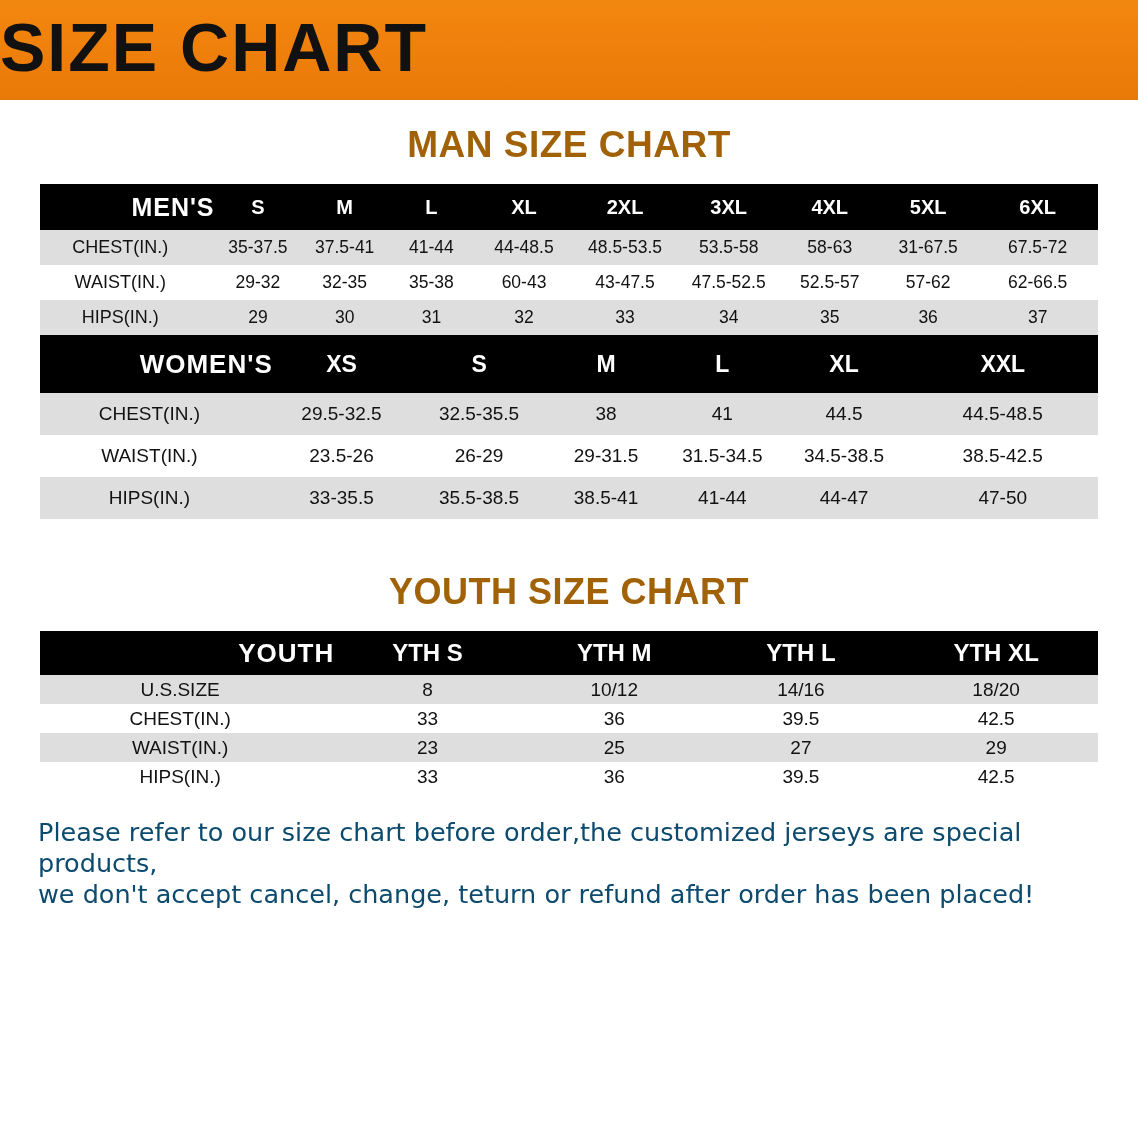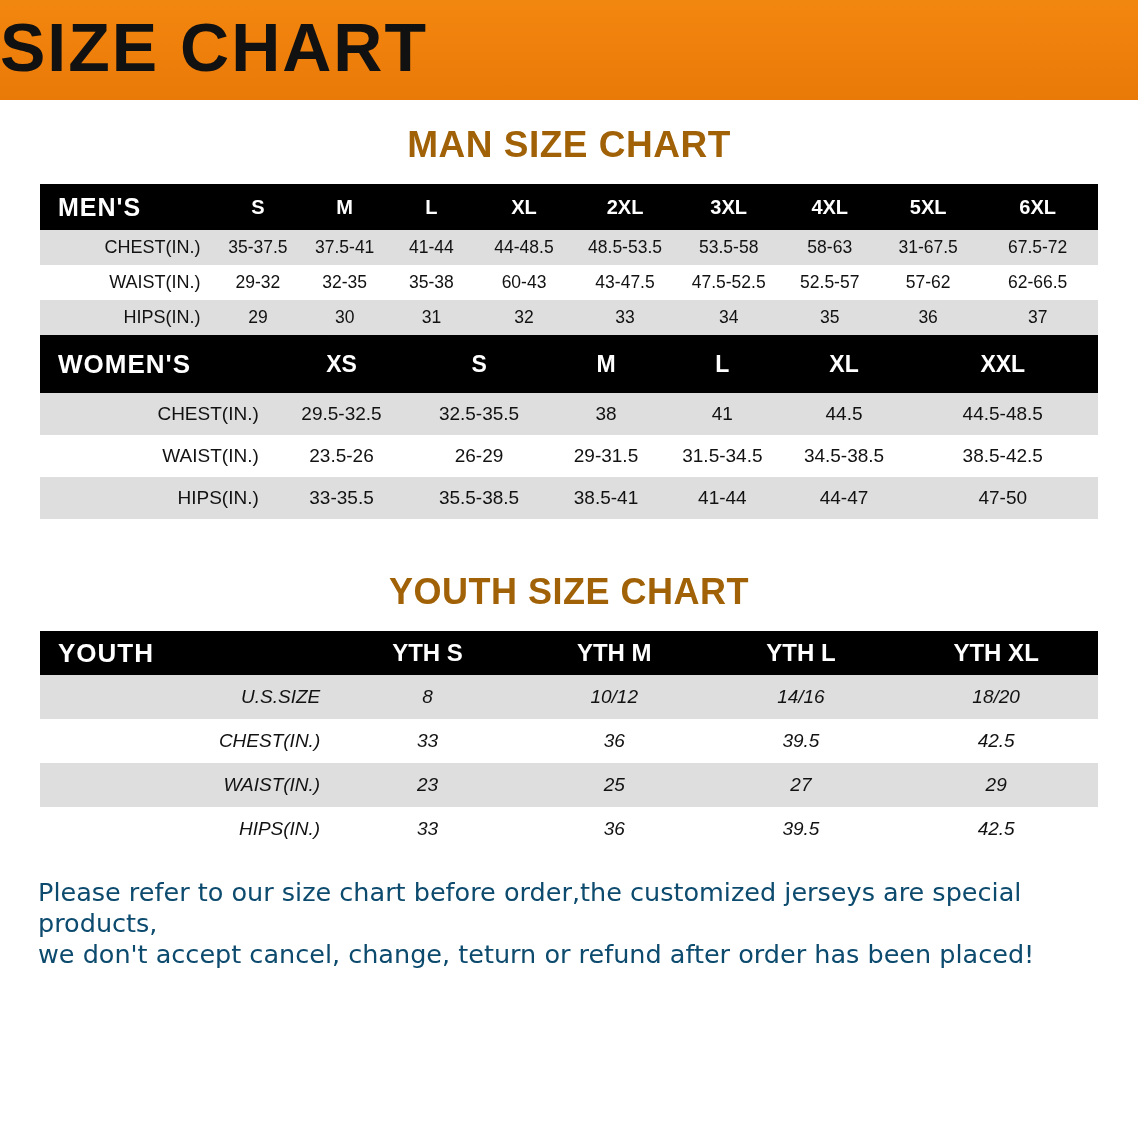--- a/index.html
+++ b/index.html
@@ -70,53 +70,52 @@
   table.size thead tr {
     background: #000000;
   }
   table.size thead th {
     color: #ffffff;
     font-weight: bold;
     text-align: center;
     vertical-align: middle;
   }
   table.size thead th.label {
-    text-align: left;
+    text-align: right;
     padding-left: 18px;
     letter-spacing: 1px;
   }
   
   table.size tbody td {
     text-align: center;
     vertical-align: middle;
     color: #121212;
   }
   table.size tbody td.label {
-    text-align: right;
     padding-right: 14px;
   }
   tr.shade td { background: #dedede; }
   tr.plain td { background: #ffffff; }
 
   
   #men-table thead th { height: 46px; font-size: 20px; }
   #men-table thead th.label { font-size: 25px; }
   #men-table tbody td { height: 35px; font-size: 17.5px; }
   #men-table tbody td.label { font-size: 18px; }
 
   
   #women-table thead th { height: 58px; font-size: 23px; }
   #women-table thead th.label { font-size: 26px; }
   #women-table tbody td { height: 42px; font-size: 19px; }
   #women-table tbody td.label { font-size: 19px; }
 
   
   #youth-table thead th { height: 44px; font-size: 24px; }
   #youth-table thead th.label { font-size: 26px; }
-  #youth-table tbody td { height: 44px; font-size: 19px; font-style: italic; }
+  #youth-table tbody td { height: 29px; font-size: 19px; }
   #youth-table tbody td.label { font-size: 19px; }
 
   
   .note {
     margin: 26px 38px 0 38px;
     color: #0c4a6e;
     font-size: 25.5px;
     line-height: 1.22;
     font-family: "DejaVu Sans", sans-serif;
   }

